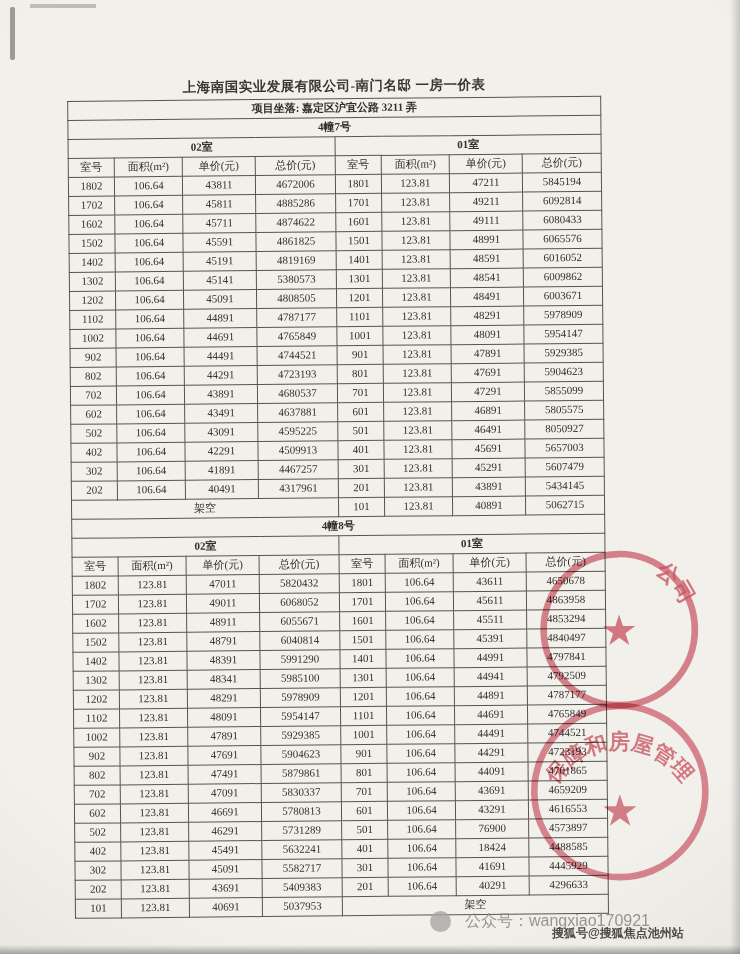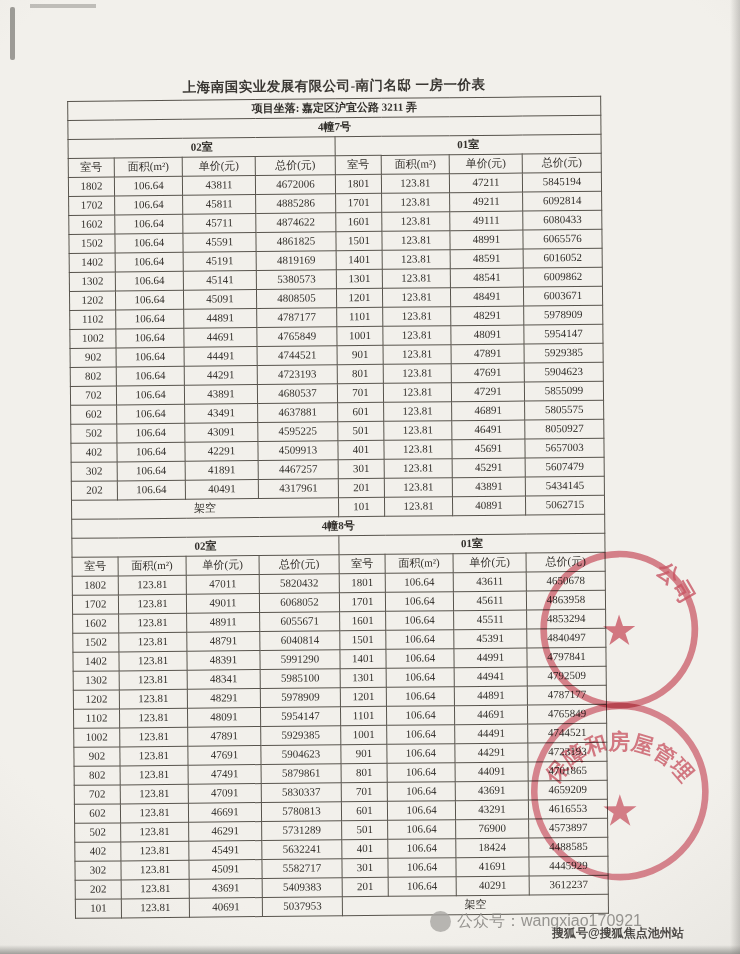--- a/index.html
+++ b/index.html
@@ -41,21 +41,21 @@
   td.data  { }
 
   
   .stamp { position: absolute; mix-blend-mode: multiply; opacity: 0.85; }
   .stamp.s1 { left: 534px; top: 548px; width: 168px; height: 168px; }
   .stamp.s2 { left: 523px; top: 700px; width: 188px; height: 188px; }
 
   
   .wm-wechat {
     position: absolute; left: 430px; top: 911px;
-    display: flex; align-items: center; gap: 6px;
+    display: flex; align-items: center; gap: 14px;
     color: #8f8d89; font-size: 16px; opacity: 0.92;
     font-family: "Liberation Sans", "DejaVu Sans", sans-serif;
     white-space: nowrap;
   }
   .wm-logo { width: 21px; height: 21px; border-radius: 50%; background: #a7a5a1; opacity: .85; flex: 0 0 auto; }
   .wm-sohu {
     position: absolute; left: 552px; top: 925px;
     font-size: 12px; font-weight: bold; color: #4b4845;
     font-family: "Liberation Sans", "DejaVu Sans", sans-serif;
     white-space: nowrap;
@@ -464,21 +464,21 @@
           <td class="data">4445929</td>
         </tr>
         <tr>
           <td class="data">202</td>
           <td class="data">123.81</td>
           <td class="data">43691</td>
           <td class="data">5409383</td>
           <td class="data">201</td>
           <td class="data">106.64</td>
           <td class="data">40291</td>
-          <td class="data">3612237</td>
+          <td class="data">4296633</td>
         </tr>
         <tr>
           <td class="data">101</td>
           <td class="data">123.81</td>
           <td class="data">40691</td>
           <td class="data">5037953</td>
           <td colspan="4" class="data">架空</td>
         </tr>
       </tbody>
   </table>

